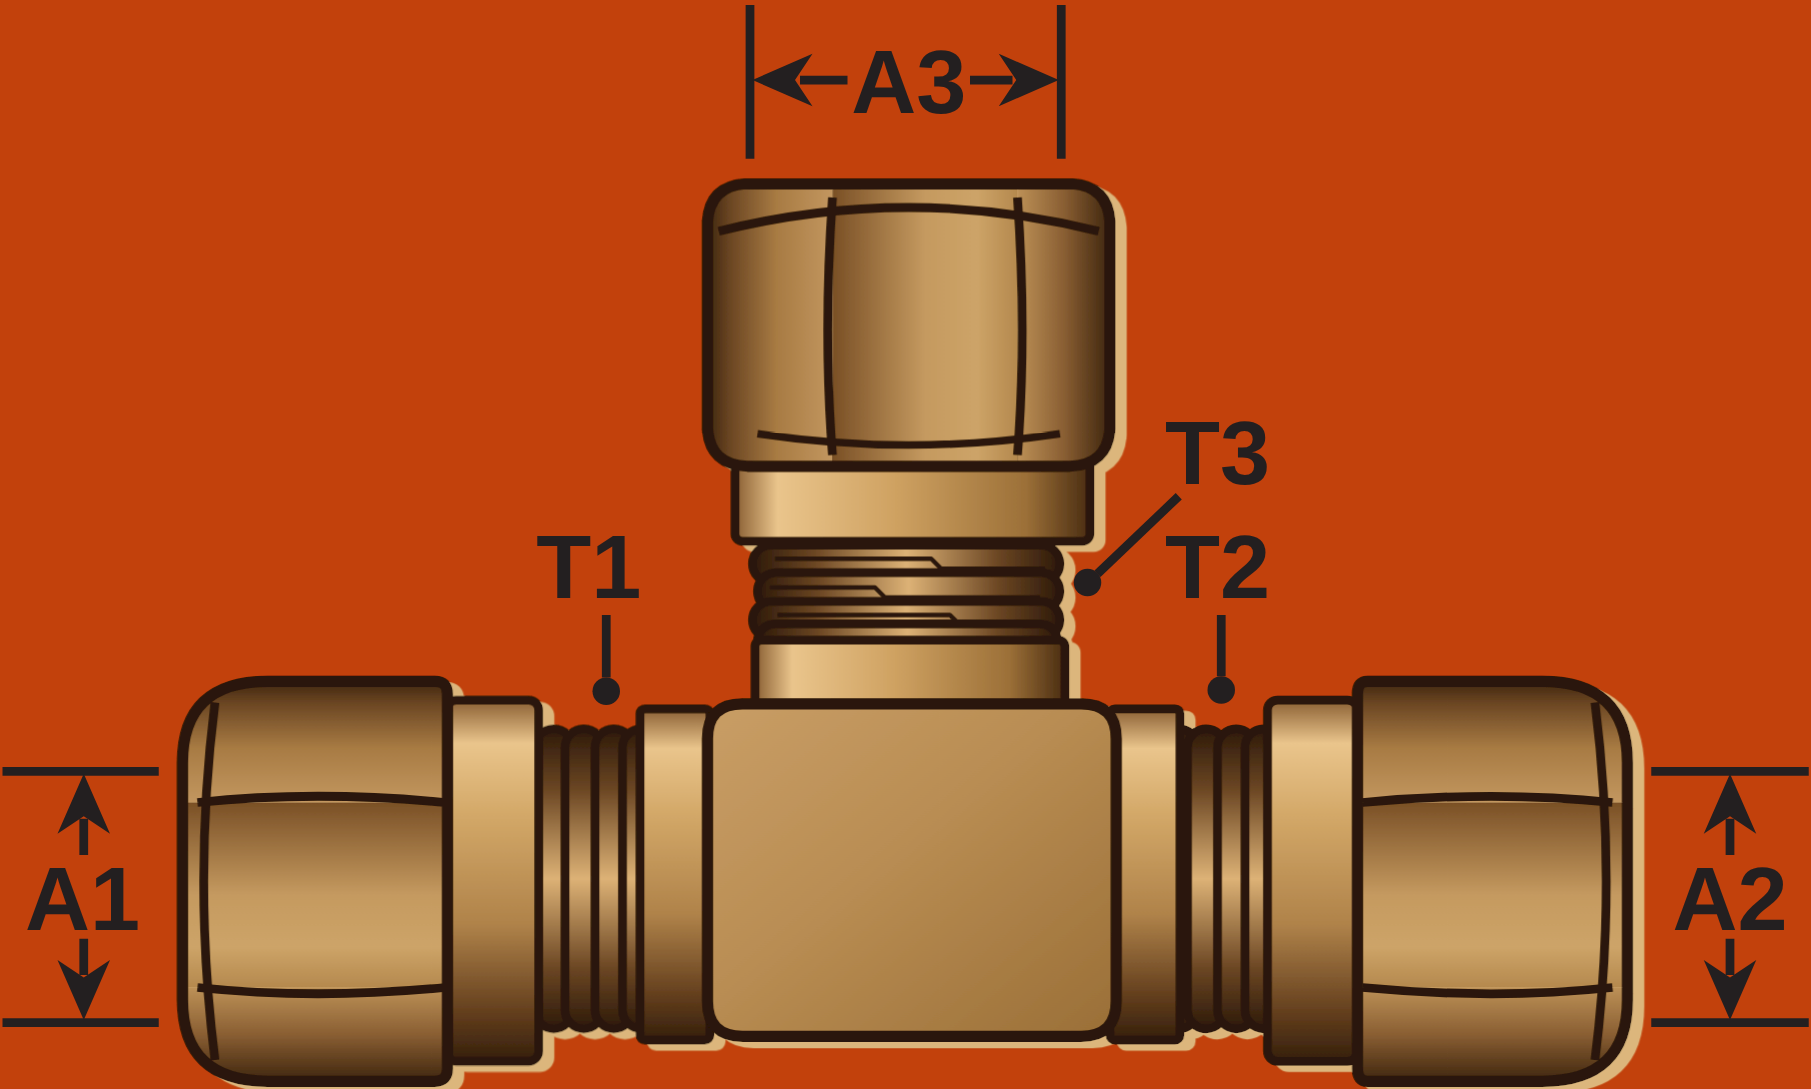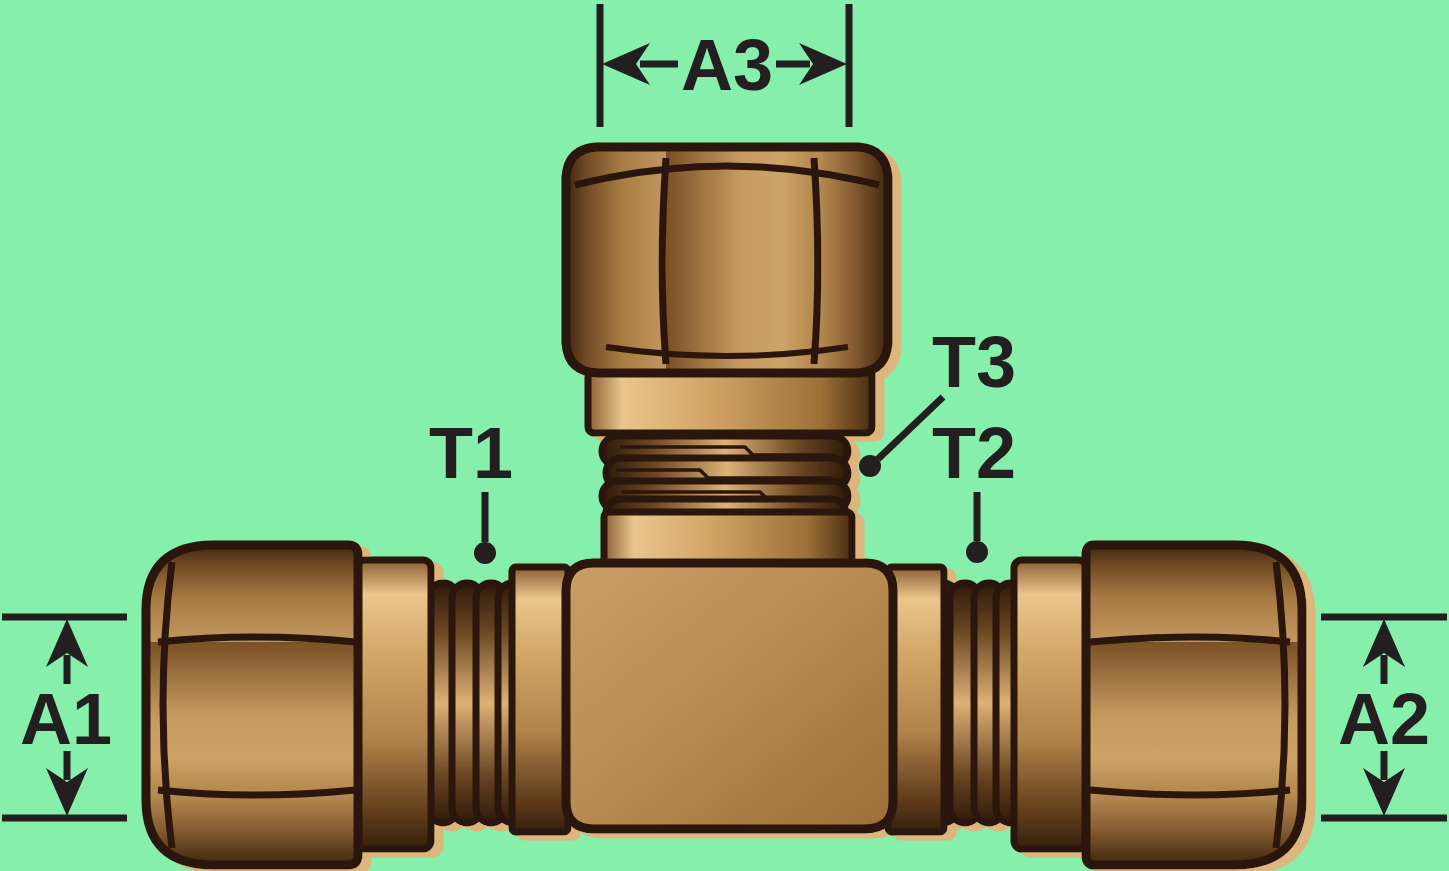--- a/index.html
+++ b/index.html
@@ -1,16 +1,16 @@
 <!DOCTYPE html>
 <html><head>
 <meta charset="utf-8">
 <style>
   html,body{margin:0;padding:0;background:#ffffff;}
-  .stage{position:relative;width:1449px;height:871px;background:#86efac;overflow:hidden;
+  .stage{position:relative;width:1449px;height:871px;background:#c2410c;overflow:hidden;
          font-family:"Liberation Sans", sans-serif;}
   svg{display:block;}
   text.dim-label{font-family:"Liberation Sans", sans-serif;font-weight:bold;font-size:72px;}
 </style>
 </head>
 <body>
 
 <div class="stage">
 <svg width="1449" height="871" viewBox="0 0 1449 871" xmlns="http://www.w3.org/2000/svg">
   <defs>

